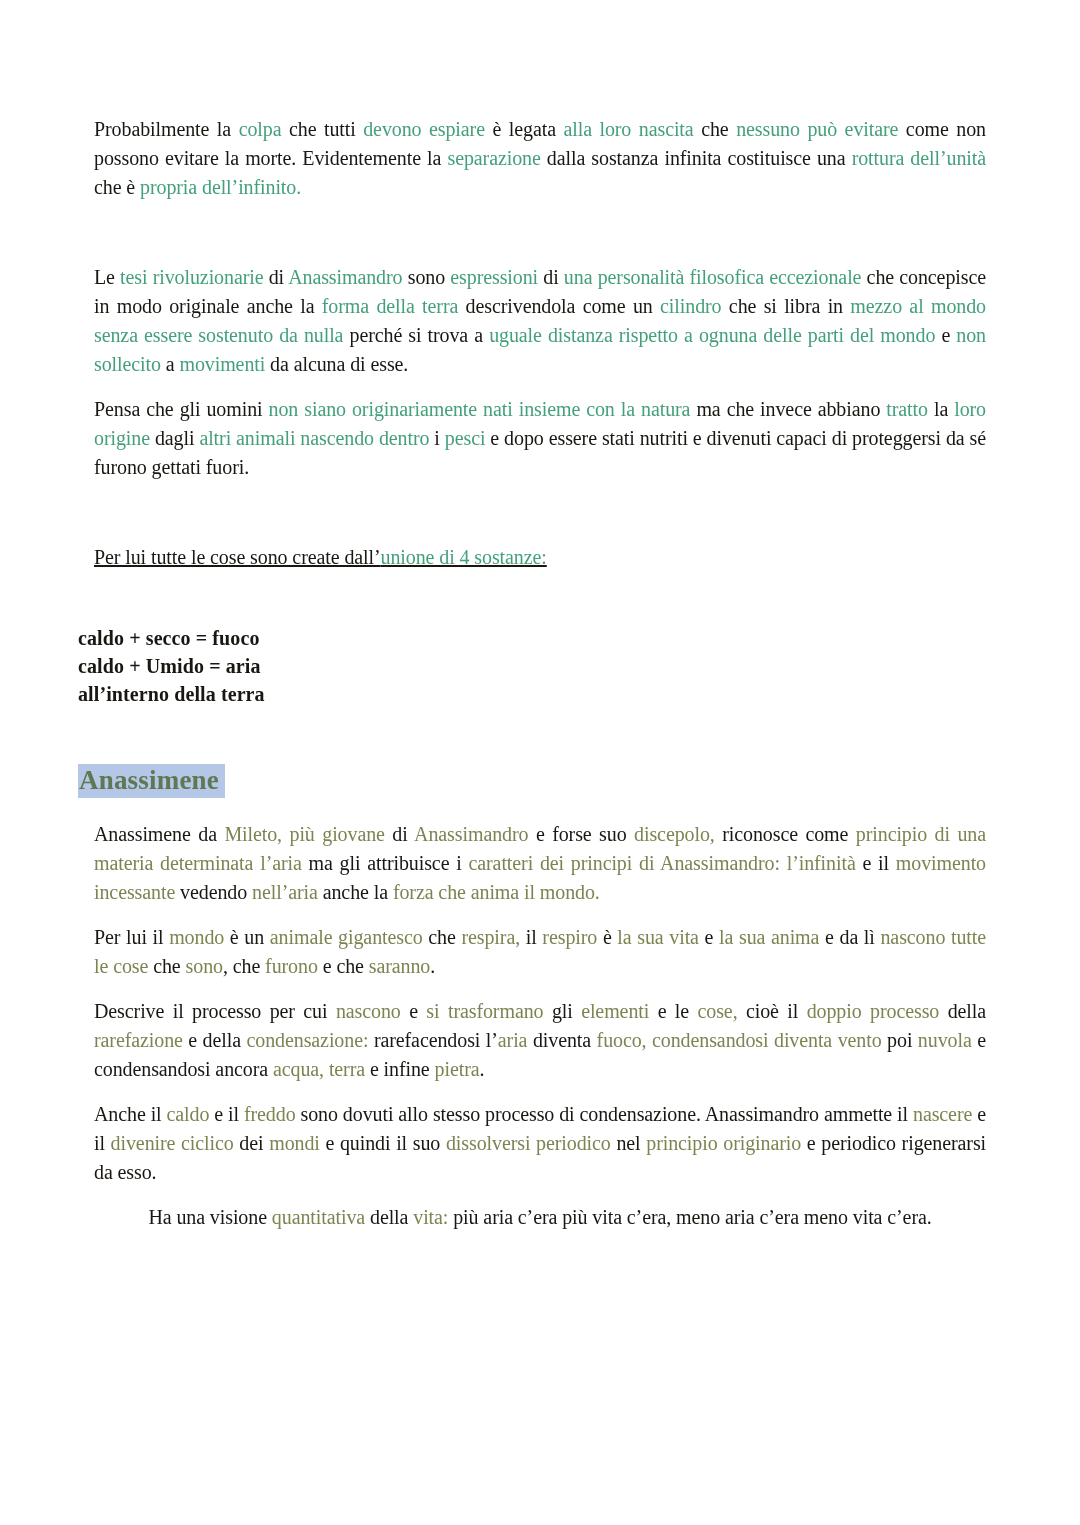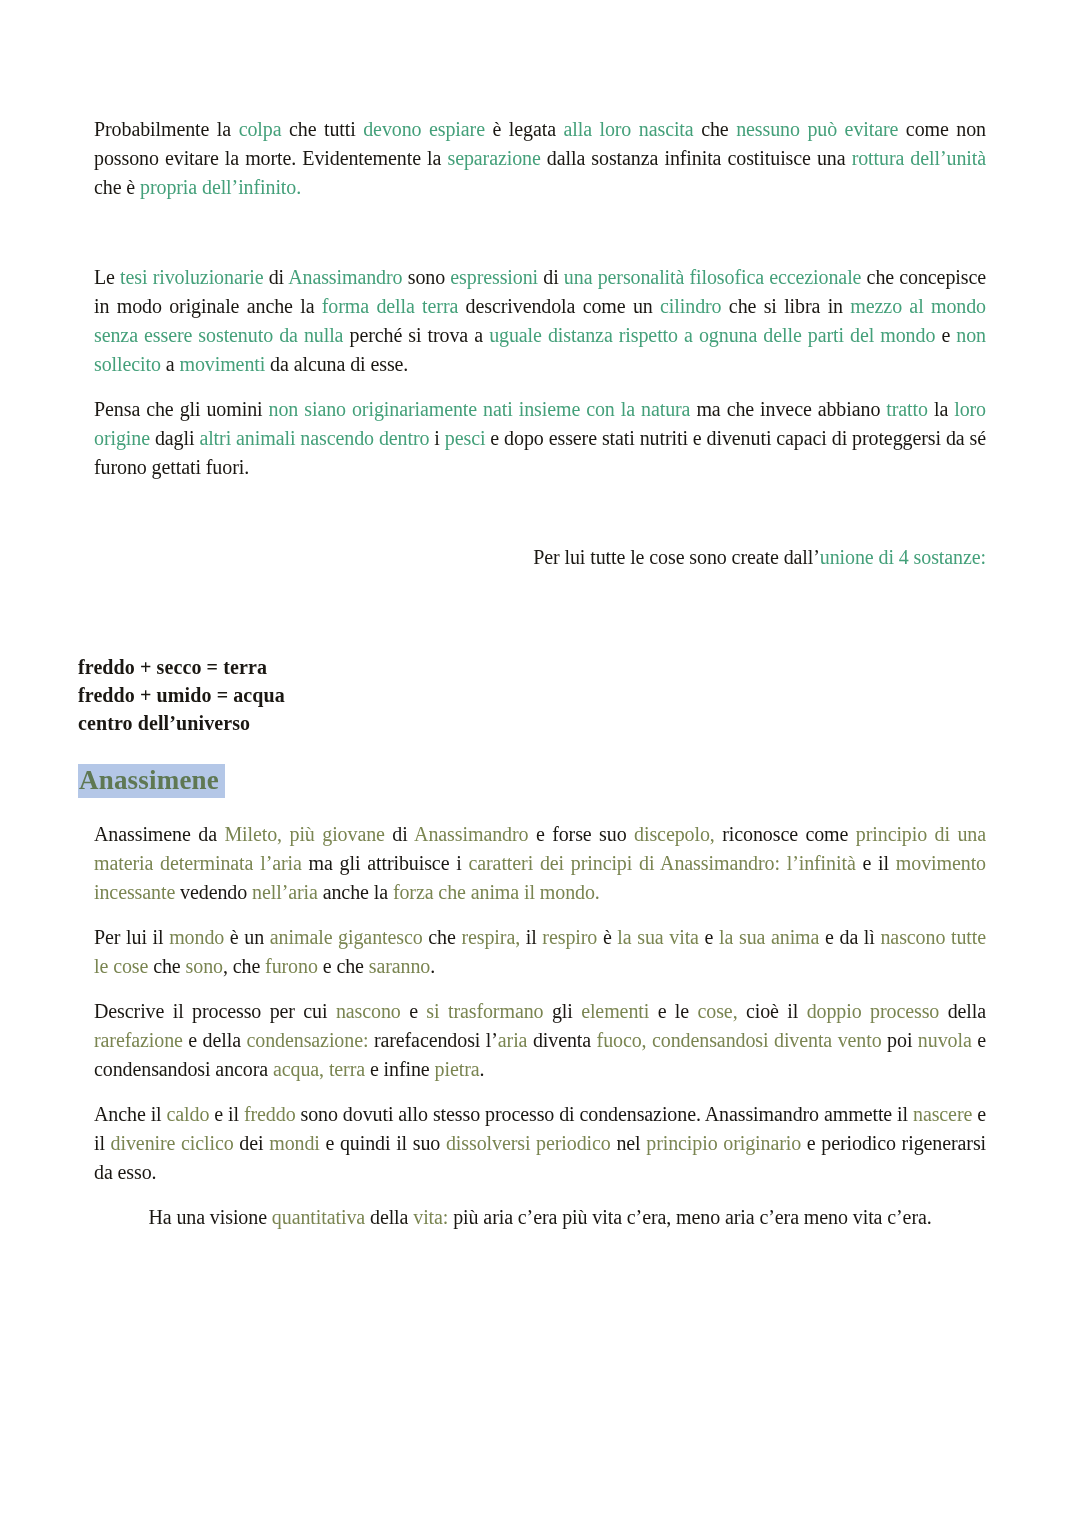--- a/index.html
+++ b/index.html
@@ -55,28 +55,28 @@
 </head>
 <body style="background: rgb(255, 255, 255);">
 
 <div class="page">
   <div id="doc">
       <p class="para"><span>Probabilmente la </span><span class="c-green">colpa</span><span> che tutti </span><span class="c-green">devono espiare</span><span> è legata </span><span class="c-green">alla loro nascita</span><span> che </span><span class="c-green">nessuno può evitare</span><span> come non possono evitare la morte. Evidentemente la </span><span class="c-green">separazione</span><span> dalla sostanza infinita costituisce una </span><span class="c-green">rottura dell’unità</span><span> che è </span><span class="c-green">propria dell’infinito.</span></p>
       <div class="spacer"></div>
       <p class="para"><span>Le </span><span class="c-green">tesi rivoluzionarie</span><span> di </span><span class="c-green">Anassimandro</span><span> sono </span><span class="c-green">espressioni</span><span> di </span><span class="c-green">una personalità filosofica eccezionale</span><span> che concepisce in modo originale anche la </span><span class="c-green">forma della terra</span><span> descrivendola come un </span><span class="c-green">cilindro</span><span> che si libra in </span><span class="c-green">mezzo al mondo senza essere sostenuto da nulla</span><span> perché si trova a </span><span class="c-green">uguale distanza rispetto a ognuna delle parti del mondo</span><span> e </span><span class="c-green">non sollecito</span><span> a </span><span class="c-green">movimenti</span><span> da alcuna di esse.</span></p>
       <p class="para"><span>Pensa che gli uomini </span><span class="c-green">non siano originariamente nati insieme con la natura</span><span> ma che invece abbiano </span><span class="c-green">tratto</span><span> la </span><span class="c-green">loro origine</span><span> dagli </span><span class="c-green">altri animali nascendo dentro</span><span> i </span><span class="c-green">pesci</span><span> e dopo essere stati nutriti e divenuti capaci di proteggersi da sé furono gettati fuori.</span></p>
       <div class="spacer"></div>
-      <p class="para" style="text-align: right;"><span>Per lui tutte le cose sono create dall’</span><span class="c-green">unione di 4 sostanze:</span></p>
+      <p class="para" style="text-align: left; text-decoration: underline;"><span>Per lui tutte le cose sono create dall’</span><span class="c-green">unione di 4 sostanze:</span></p>
       <div class="spacer" style="height: 36px;"></div>
+      <div class="bold-lines">
+        <div>caldo + secco = fuoco</div>
+        <div>caldo + Umido = aria</div>
+        <div>all’interno della terra</div>
+      </div>
       <div class="spacer"></div>
-      <div class="bold-lines">
-        <div>freddo + secco = terra</div>
-        <div>freddo + umido = acqua</div>
-        <div>centro dell’universo</div>
-      </div>
       <h2 class="heading"><span class="hl">Anassimene</span></h2>
       <p class="para"><span>Anassimene da </span><span class="c-olive">Mileto,</span><span> </span><span class="c-olive">più giovane</span><span> di </span><span class="c-olive">Anassimandro</span><span> e forse suo </span><span class="c-olive">discepolo,</span><span> riconosce come </span><span class="c-olive">principio di una materia determinata</span><span> </span><span class="c-olive">l’aria</span><span> ma gli attribuisce i </span><span class="c-olive">caratteri dei principi di Anassimandro: l’infinità</span><span> e il </span><span class="c-olive">movimento incessante</span><span> vedendo </span><span class="c-olive">nell’aria</span><span> anche la </span><span class="c-olive">forza che anima il mondo.</span></p>
       <p class="para"><span>Per lui il </span><span class="c-olive">mondo</span><span> è un </span><span class="c-olive">animale gigantesco</span><span> che </span><span class="c-olive">respira,</span><span> il </span><span class="c-olive">respiro</span><span> è </span><span class="c-olive">la sua vita</span><span> e </span><span class="c-olive">la sua anima</span><span> e da lì </span><span class="c-olive">nascono tutte le cose</span><span> che </span><span class="c-olive">sono</span><span>, che </span><span class="c-olive">furono</span><span> e che </span><span class="c-olive">saranno</span><span>.</span></p>
       <p class="para"><span>Descrive il processo per cui </span><span class="c-olive">nascono</span><span> e </span><span class="c-olive">si trasformano</span><span> gli </span><span class="c-olive">elementi</span><span> e le </span><span class="c-olive">cose,</span><span> cioè il </span><span class="c-olive">doppio processo</span><span> della </span><span class="c-olive">rarefazione</span><span> e della </span><span class="c-olive">condensazione:</span><span> rarefacendosi l’</span><span class="c-olive">aria</span><span> diventa </span><span class="c-olive">fuoco, condensandosi diventa vento</span><span> poi </span><span class="c-olive">nuvola</span><span> e condensandosi ancora </span><span class="c-olive">acqua, terra</span><span> e infine </span><span class="c-olive">pietra</span><span>.</span></p>
       <p class="para"><span>Anche il </span><span class="c-olive">caldo</span><span> e il </span><span class="c-olive">freddo</span><span> sono dovuti allo stesso processo di condensazione. Anassimandro ammette il </span><span class="c-olive">nascere</span><span> e il </span><span class="c-olive">divenire ciclico</span><span> dei </span><span class="c-olive">mondi</span><span> e quindi il suo </span><span class="c-olive">dissolversi periodico</span><span> nel </span><span class="c-olive">principio originario</span><span> e periodico rigenerarsi da esso.</span></p>
       <p class="para" style="text-align: center;"><span>Ha una visione </span><span class="c-olive">quantitativa</span><span> della </span><span class="c-olive">vita:</span><span> più aria c’era più vita c’era, meno aria c’era meno vita c’era.</span></p>
     </div>
 </div>
 
 </body></html>

